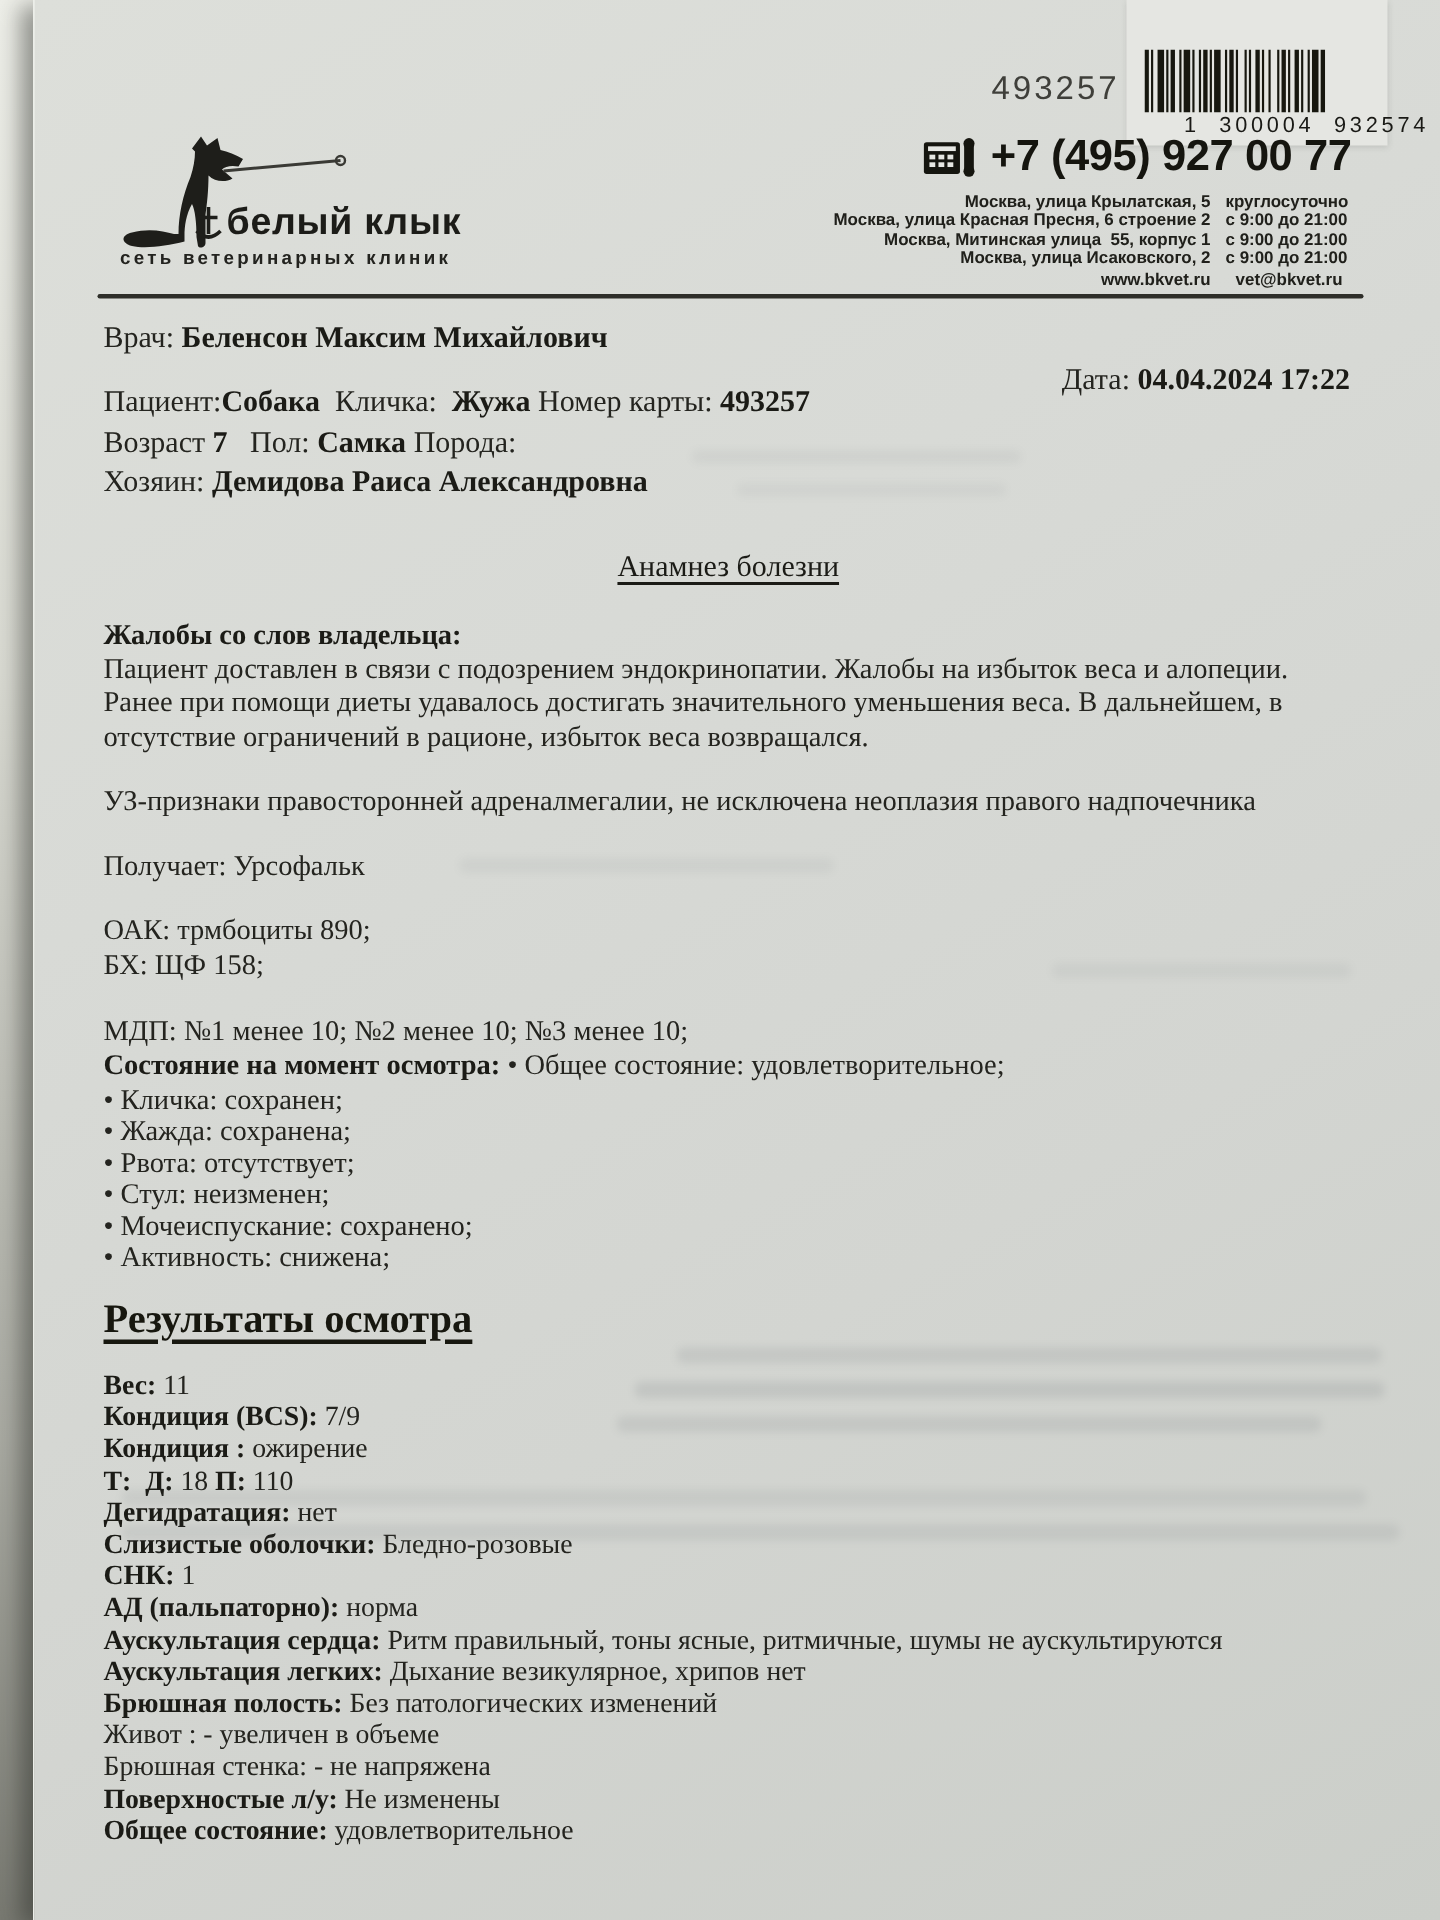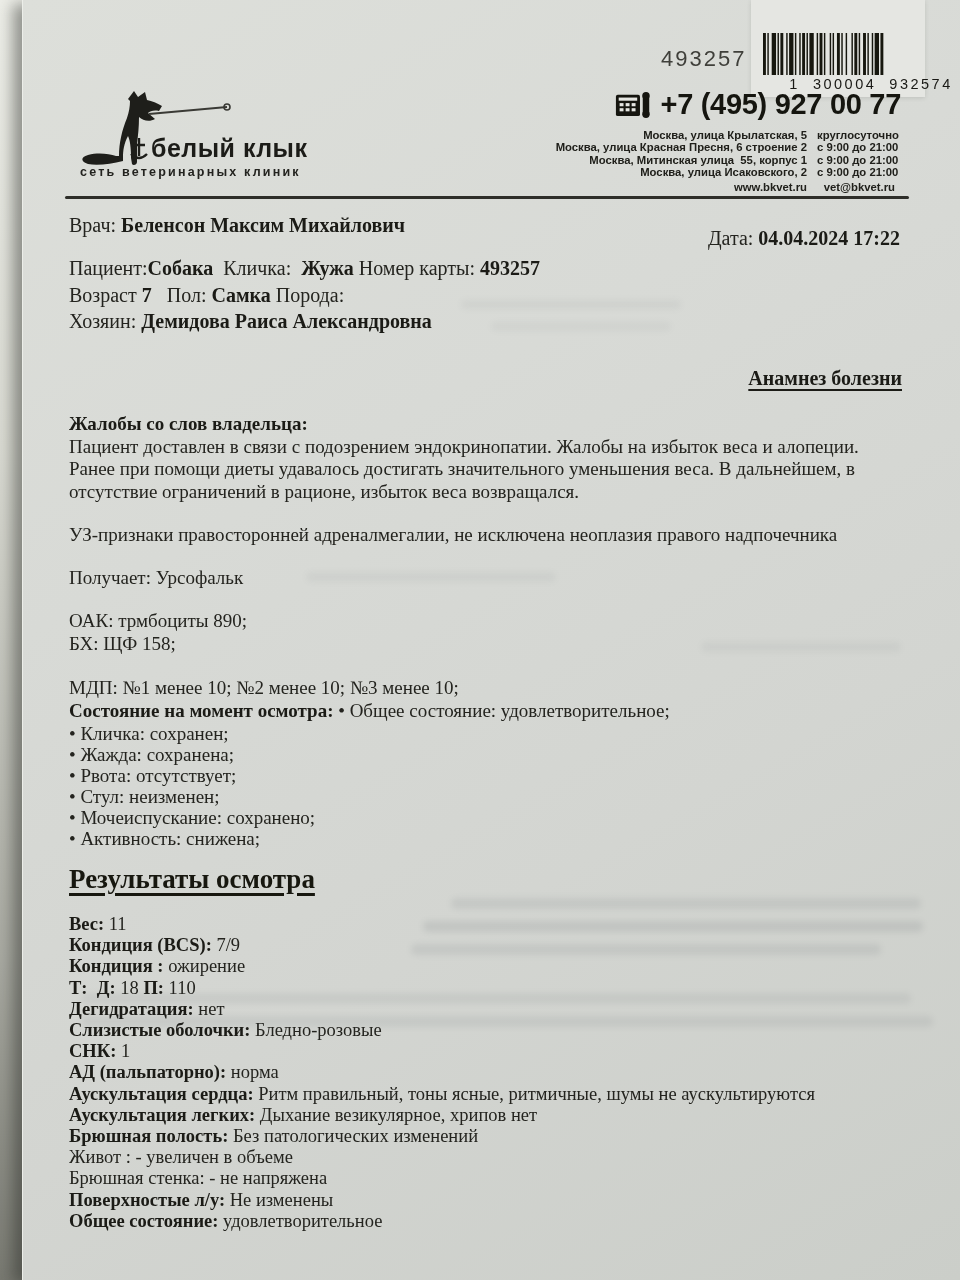--- a/index.html
+++ b/index.html
@@ -56,23 +56,23 @@
   .addr-text{text-align:left;}
   .addr-hours{width:78px;text-align:right;}
   .web-row{top:181px;}
   .rule{position:absolute;left:42px;top:196px;width:844px;height:3.4px;background:#2e2e29;border-radius:2px;}
   
   .doc-body{position:absolute;left:46px;top:206px;width:833px;height:1070px;}
   .abs{position:absolute;left:0;}
   .seg-line,.plain-line{white-space:pre;}
   .b{font-weight:bold;color:#1b1b16;}
   .pt{font-size:20px;}                 
-  .row-date{right:2px;left:auto;text-align:left;}
+  .row-date{right:2px;left:auto;text-align:left;margin-top:15px;}
   .sec-title{
-    width:100%;text-align:right;font-weight:bold;font-size:20px;color:#1b1b16;
+    width:100%;text-align:center;font-weight:normal;font-size:20px;color:#1b1b16;
     text-decoration:underline;text-underline-offset:4px;text-decoration-thickness:2px;
   }
   .body-txt{font-size:19px;}
   .complaints{line-height:22.4px;white-space:normal;}
   .state-list .state-line{line-height:21px;font-size:19px;white-space:pre;}
   .results-title{
     font-weight:bold;font-size:27px;color:#17170f;
     text-decoration:underline;text-underline-offset:5px;text-decoration-thickness:2.5px;
   }
   .exam-list .exam-line{line-height:21.2px;font-size:18.5px;white-space:pre;}

